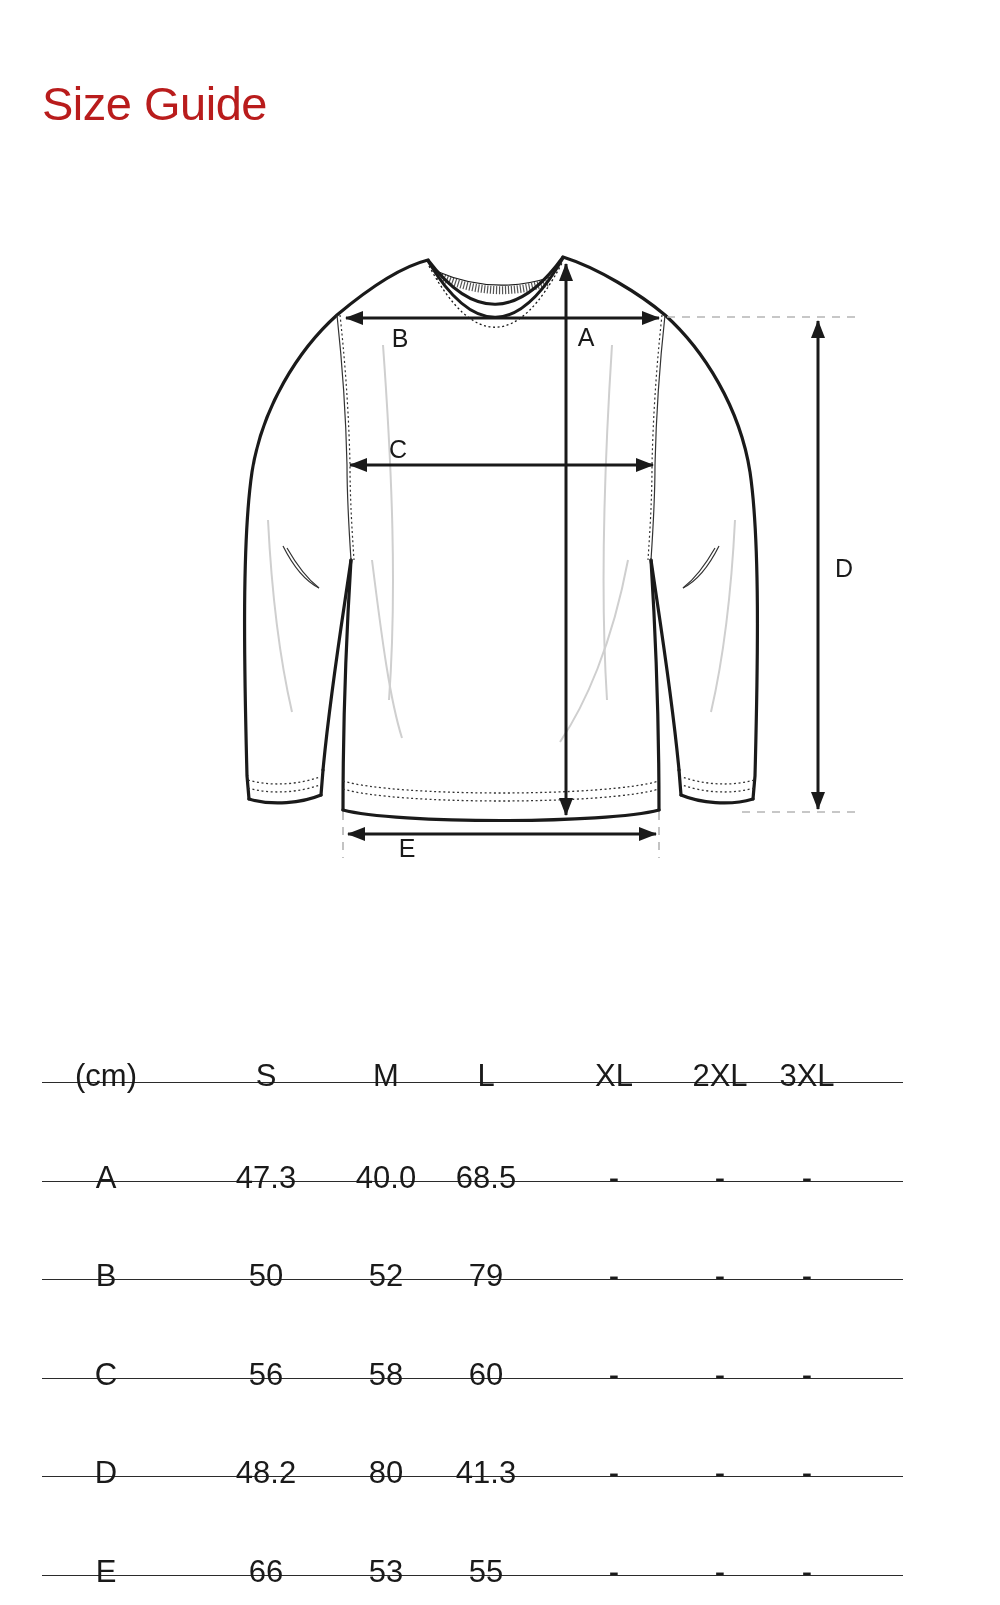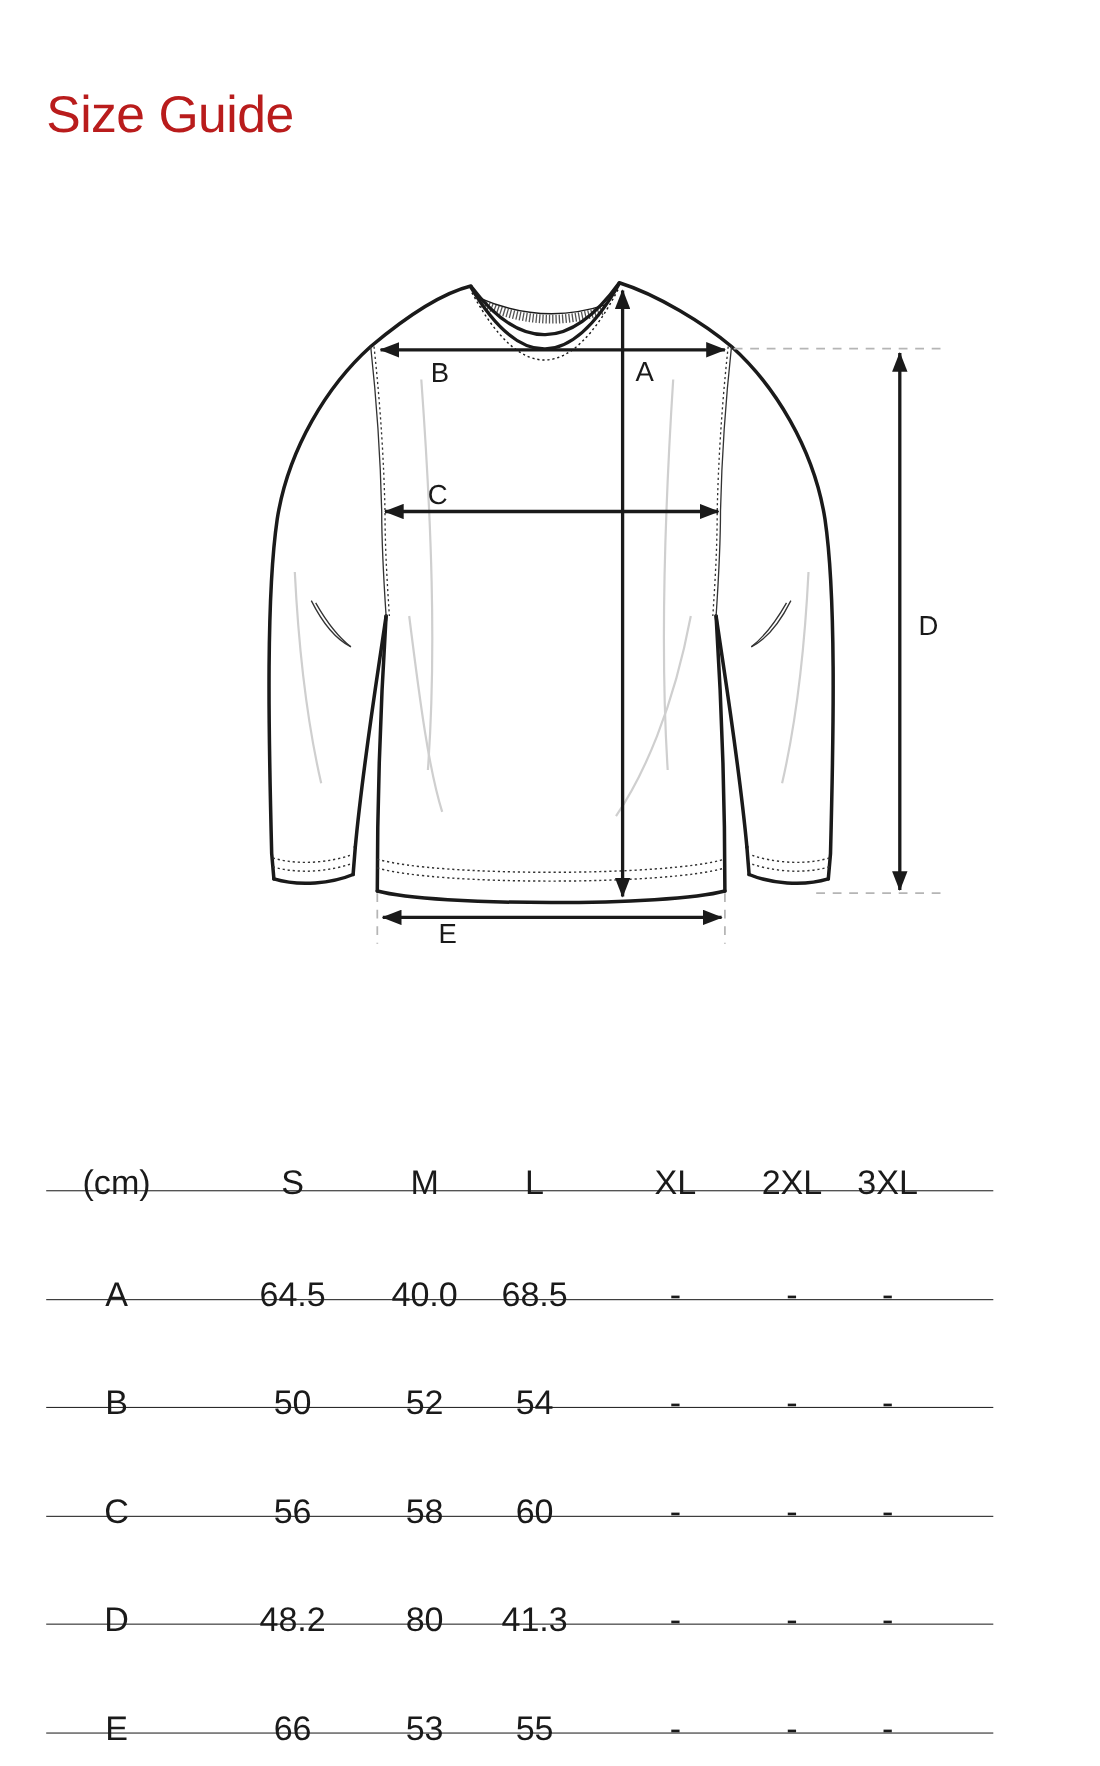--- a/index.html
+++ b/index.html
@@ -128,33 +128,33 @@
       <span class="cell c1">S</span>
       <span class="cell c2">M</span>
       <span class="cell c3">L</span>
       <span class="cell c4">XL</span>
       <span class="cell c5">2XL</span>
       <span class="cell c6">3XL</span>
     </div>
 
     <div class="trow">
       <span class="cell c0">A</span>
-      <span class="cell c1">64.5</span>
+      <span class="cell c1">47.3</span>
       <span class="cell c2">40.0</span>
       <span class="cell c3">68.5</span>
       <span class="cell c4">-</span>
       <span class="cell c5">-</span>
       <span class="cell c6">-</span>
     </div>
 
     <div class="trow">
       <span class="cell c0">B</span>
       <span class="cell c1">50</span>
       <span class="cell c2">52</span>
-      <span class="cell c3">54</span>
+      <span class="cell c3">79</span>
       <span class="cell c4">-</span>
       <span class="cell c5">-</span>
       <span class="cell c6">-</span>
     </div>
 
     <div class="trow">
       <span class="cell c0">C</span>
       <span class="cell c1">56</span>
       <span class="cell c2">58</span>
       <span class="cell c3">60</span>

